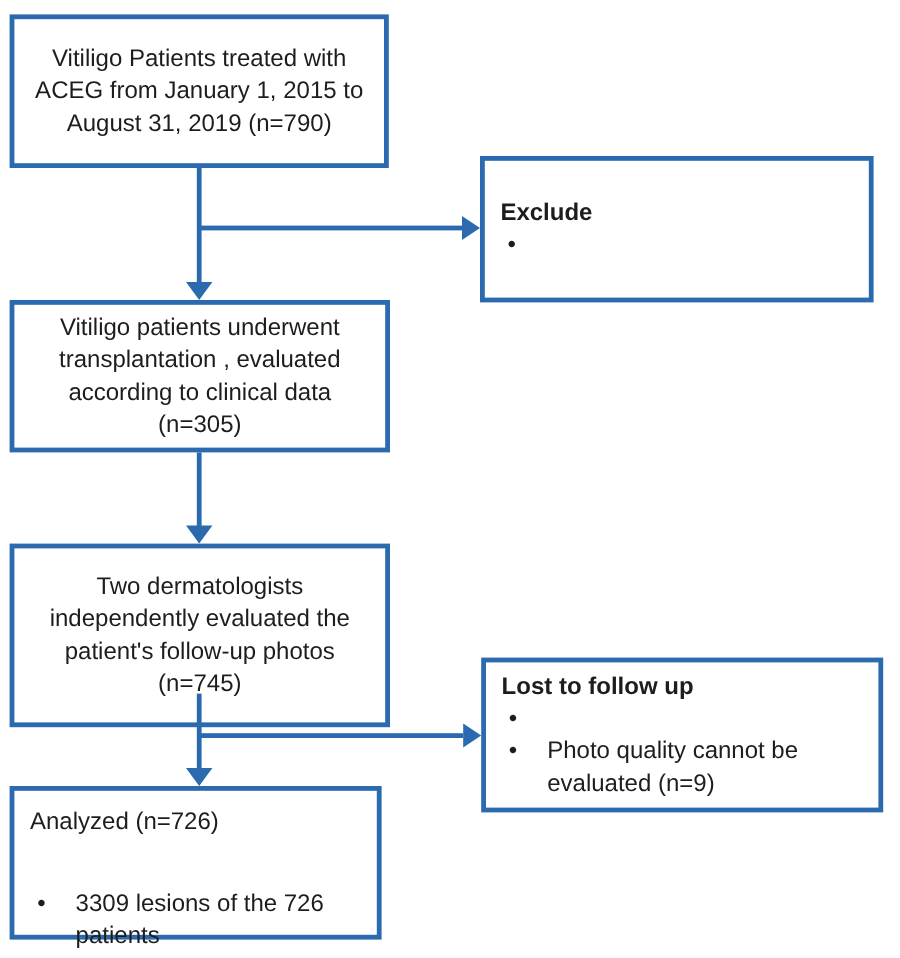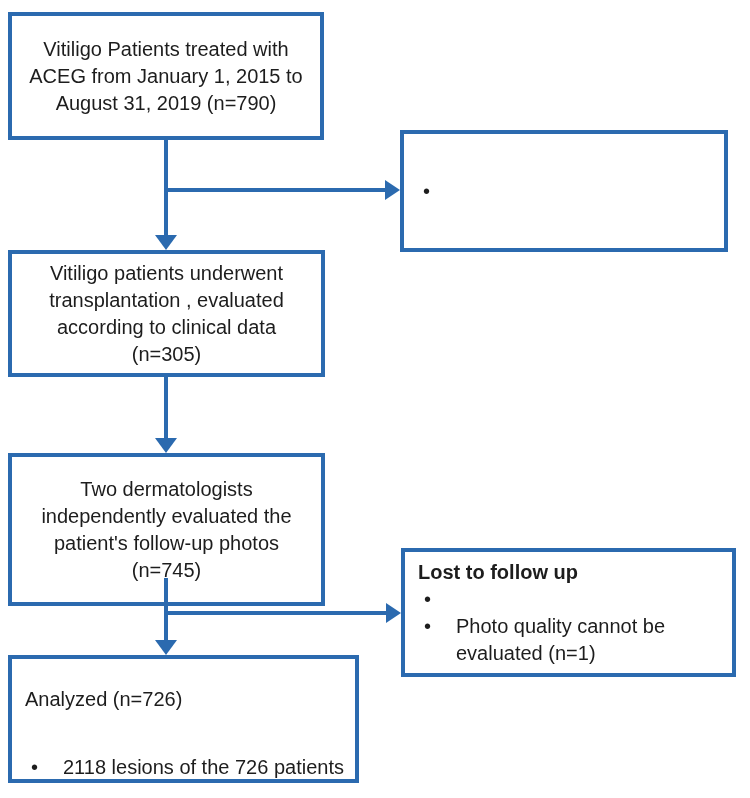--- a/index.html
+++ b/index.html
@@ -65,20 +65,21 @@
     <div>Vitiligo Patients treated with ACEG from January 1, 2015 to August 31, 2019 (n=790)</div>
   </div>
 
   <div class="vline" style="left:164px; top:140px; height:98px;"></div>
   <div class="arrow-down" style="left:155px; top:235px;"></div>
 
   <div class="hline" style="left:166px; top:188px; width:219px;"></div>
   <div class="arrow-right" style="left:385px; top:180px;"></div>
 
   <div class="box side" style="left:400px; top:130px; width:328px; height:122px;">
+    <div class="box-title">Exclude</div>
     <ul class="bullets">
       <li>
         <span class="bullet-dot">•</span>
       </li>
     </ul>
   </div>
 
   <div class="box center" style="left:8px; top:250px; width:317px; height:127px;">
     <div>Vitiligo patients underwent transplantation , evaluated according to clinical data (n=305)</div>
   </div>
@@ -97,28 +98,28 @@
   <div class="arrow-right" style="left:386px; top:603px;"></div>
 
   <div class="box side" style="left:401px; top:548px; width:335px; height:129px;">
     <div class="box-title">Lost to follow up</div>
     <ul class="bullets">
       <li>
         <span class="bullet-dot">•</span>
       </li>
       <li>
         <span class="bullet-dot">•</span>
-        <span class="bullet-text">Photo quality cannot be evaluated (n=1)</span>
+        <span class="bullet-text">Photo quality cannot be evaluated (n=9)</span>
       </li>
     </ul>
   </div>
 
-  <div class="box side" style="left:8px; top:655px; width:351px; height:128px; padding-top:32px;gap:41px;">
+  <div class="box side" style="left:8px; top:655px; width:310px; height:128px; padding-top:32px;gap:41px;">
     <div class="box-title plain">Analyzed (n=726)</div>
     <ul class="bullets">
       <li>
         <span class="bullet-dot">•</span>
-        <span class="bullet-text">2118 lesions of the 726 patients</span>
+        <span class="bullet-text">3309 lesions of the 726 patients</span>
       </li>
     </ul>
   </div>
 
 </div>
 
 </body></html>

